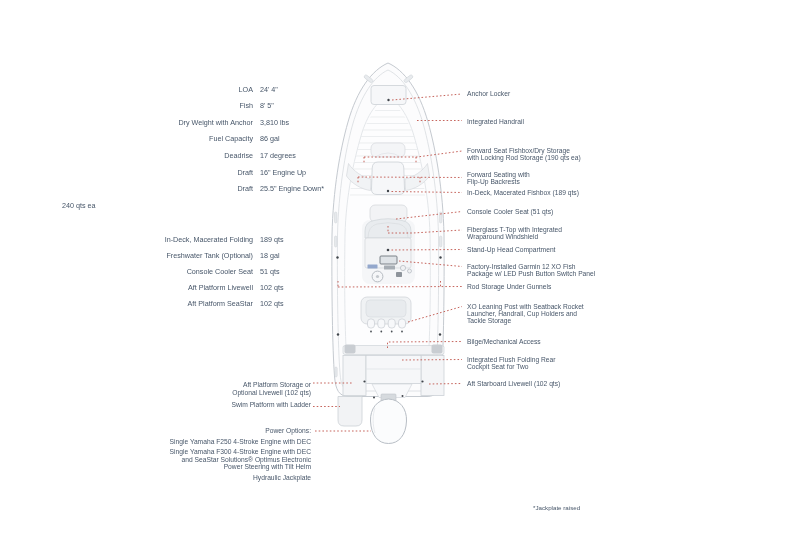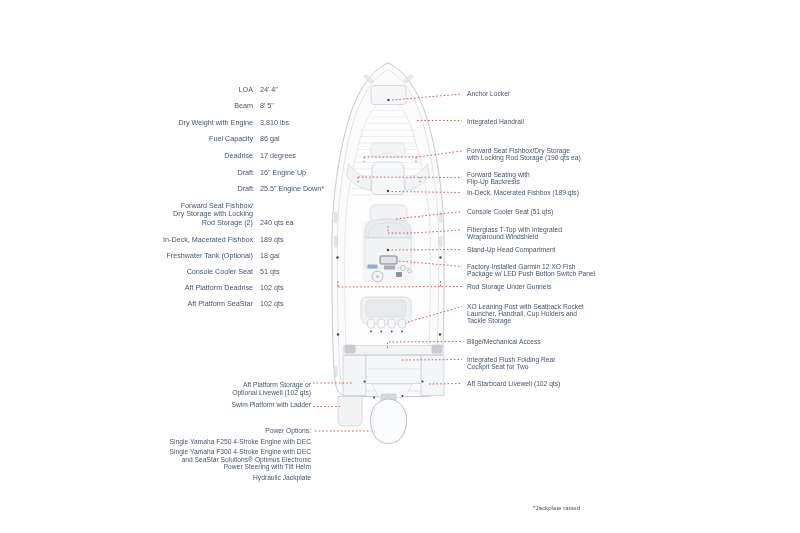--- a/index.html
+++ b/index.html
@@ -144,63 +144,60 @@
       <path d="M315,431 L371,431"></path>
     </g>
   </svg>
 
   <div>
     <div class="spec-row" style="top:85.5px">
       <div class="spec-label">LOA</div>
       <div class="spec-value">24' 4"</div>
     </div>
     <div class="spec-row" style="top:101.5px">
-      <div class="spec-label">Beam</div>
+      <div class="spec-label">Fish</div>
       <div class="spec-value">8' 5"</div>
     </div>
     <div class="spec-row" style="top:118.5px">
-      <div class="spec-label">Dry Weight with Engine</div>
+      <div class="spec-label">Dry Weight with Anchor</div>
       <div class="spec-value">3,810 lbs</div>
     </div>
     <div class="spec-row" style="top:135px">
       <div class="spec-label">Fuel Capacity</div>
       <div class="spec-value">86 gal</div>
     </div>
     <div class="spec-row" style="top:151.5px">
       <div class="spec-label">Deadrise</div>
       <div class="spec-value">17 degrees</div>
     </div>
     <div class="spec-row" style="top:168.5px">
       <div class="spec-label">Draft</div>
       <div class="spec-value">16" Engine Up</div>
     </div>
     <div class="spec-row" style="top:184.5px">
       <div class="spec-label">Draft</div>
       <div class="spec-value">25.5" Engine Down*</div>
     </div>
     <div class="spec-row" style="top:202px">
-      <div class="spec-label">Forward Seat Fishbox/
-Dry Storage with Locking
-Rod Storage (2)</div>
       <div class="spec-value">240 qts ea</div>
     </div>
     <div class="spec-row" style="top:236px">
-      <div class="spec-label">In-Deck, Macerated Fishbox</div>
+      <div class="spec-label">In-Deck, Macerated Folding</div>
       <div class="spec-value">189 qts</div>
     </div>
     <div class="spec-row" style="top:252px">
       <div class="spec-label">Freshwater Tank (Optional)</div>
       <div class="spec-value">18 gal</div>
     </div>
     <div class="spec-row" style="top:268px">
       <div class="spec-label">Console Cooler Seat</div>
       <div class="spec-value">51 qts</div>
     </div>
     <div class="spec-row" style="top:284px">
-      <div class="spec-label">Aft Platform Deadrise</div>
+      <div class="spec-label">Aft Platform Livewell</div>
       <div class="spec-value">102 qts</div>
     </div>
     <div class="spec-row" style="top:300px">
       <div class="spec-label">Aft Platform SeaStar</div>
       <div class="spec-value">102 qts</div>
     </div>
   </div>
 
   <div class="co-r" style="top:90px">Anchor Locker</div>
   <div class="co-r" style="top:117.5px">Integrated Handrail</div>

